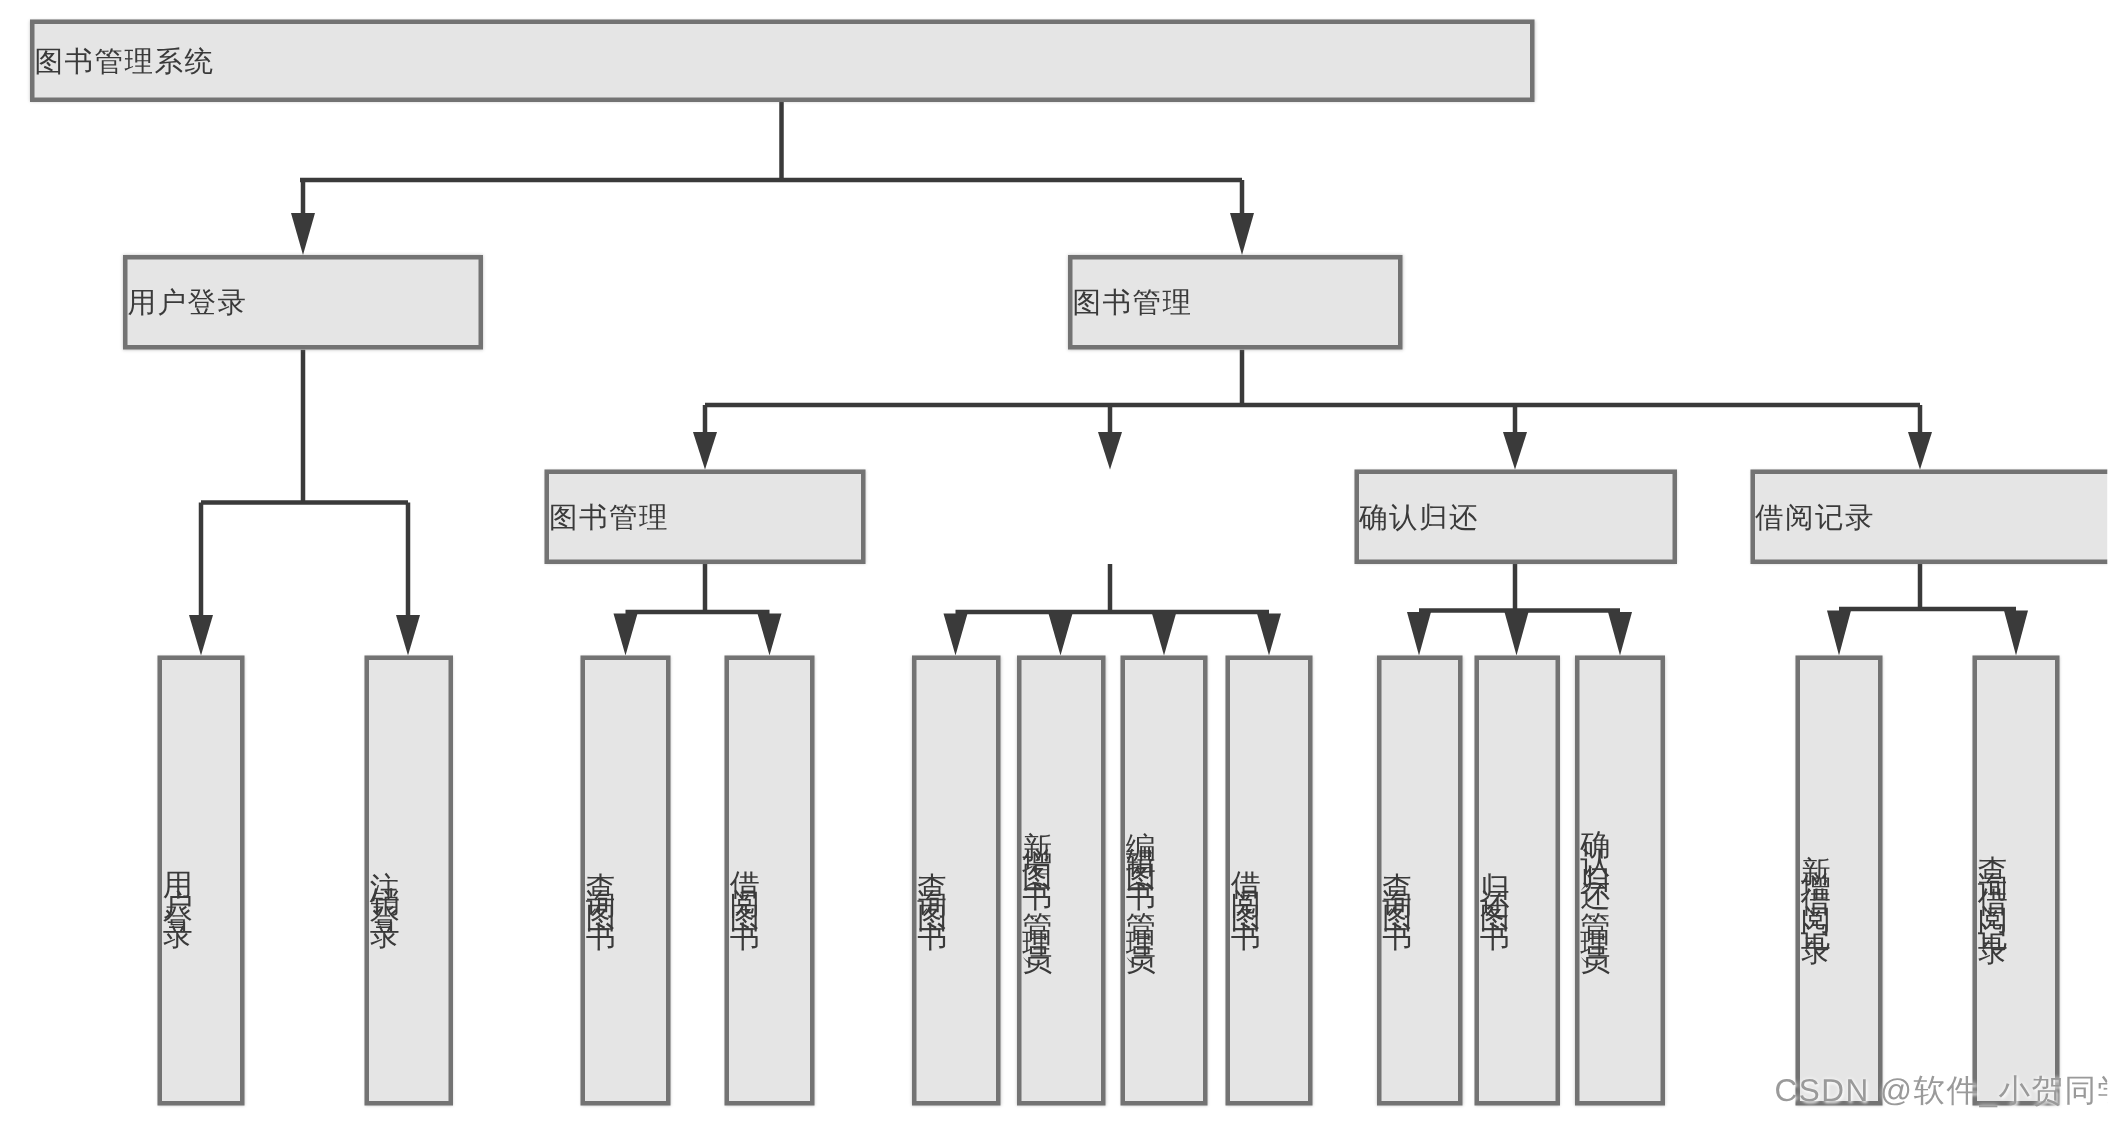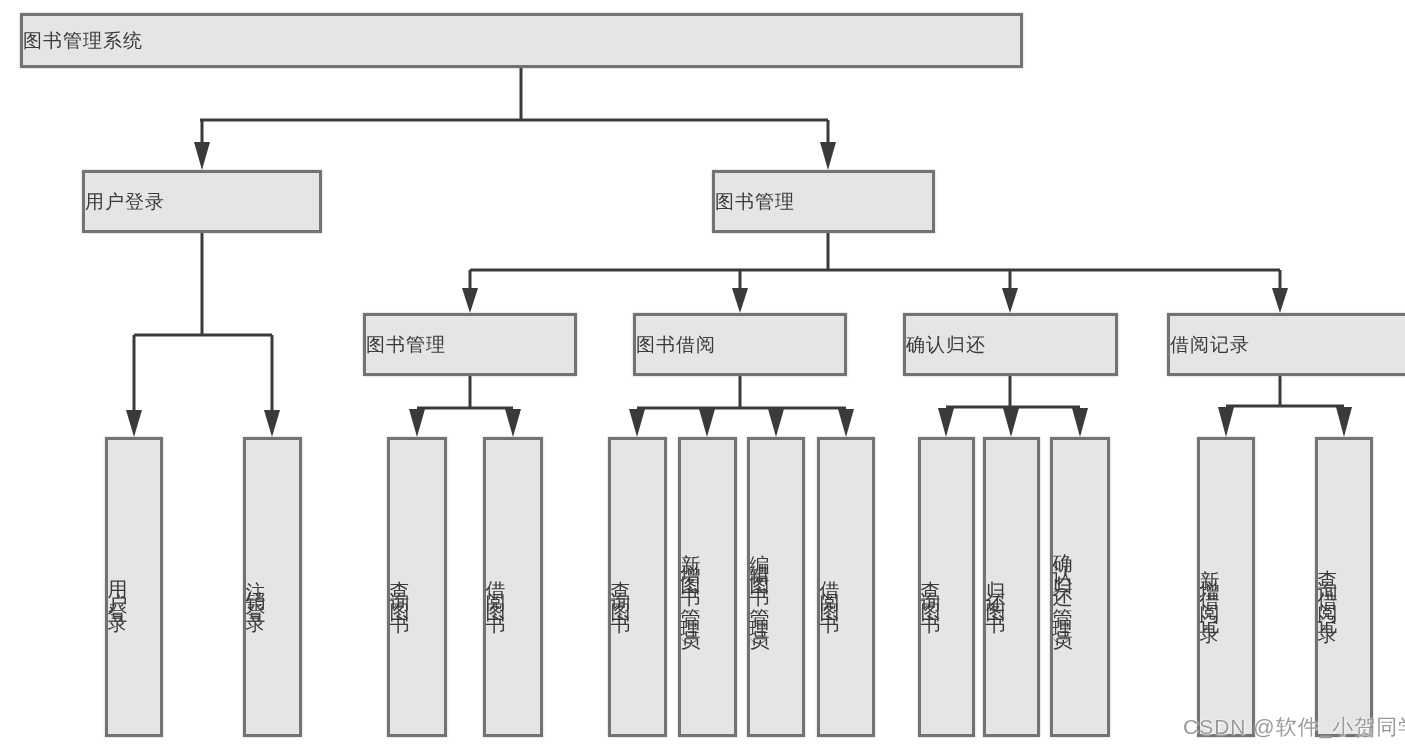--- a/index.html
+++ b/index.html
@@ -163,23 +163,20 @@
   <div class="node h" id="n-user">
     <span>用户登录</span>
   </div>
   <div class="node h" id="n-book">
     <span>图书管理</span>
   </div>
 
   <div class="node h" id="n-new">
     <span>图书管理</span>
   </div>
-  <div class="node h" id="n-borrow">
-    <span>图书借阅</span>
-  </div>
   <div class="node h" id="n-current">
     <span>确认归还</span>
   </div>
   <div class="node h" id="n-record">
     <span>借阅记录</span>
   </div>
 
   <div class="node v" id="l1">
     <span class="vtext">用户登录</span>
   </div>

